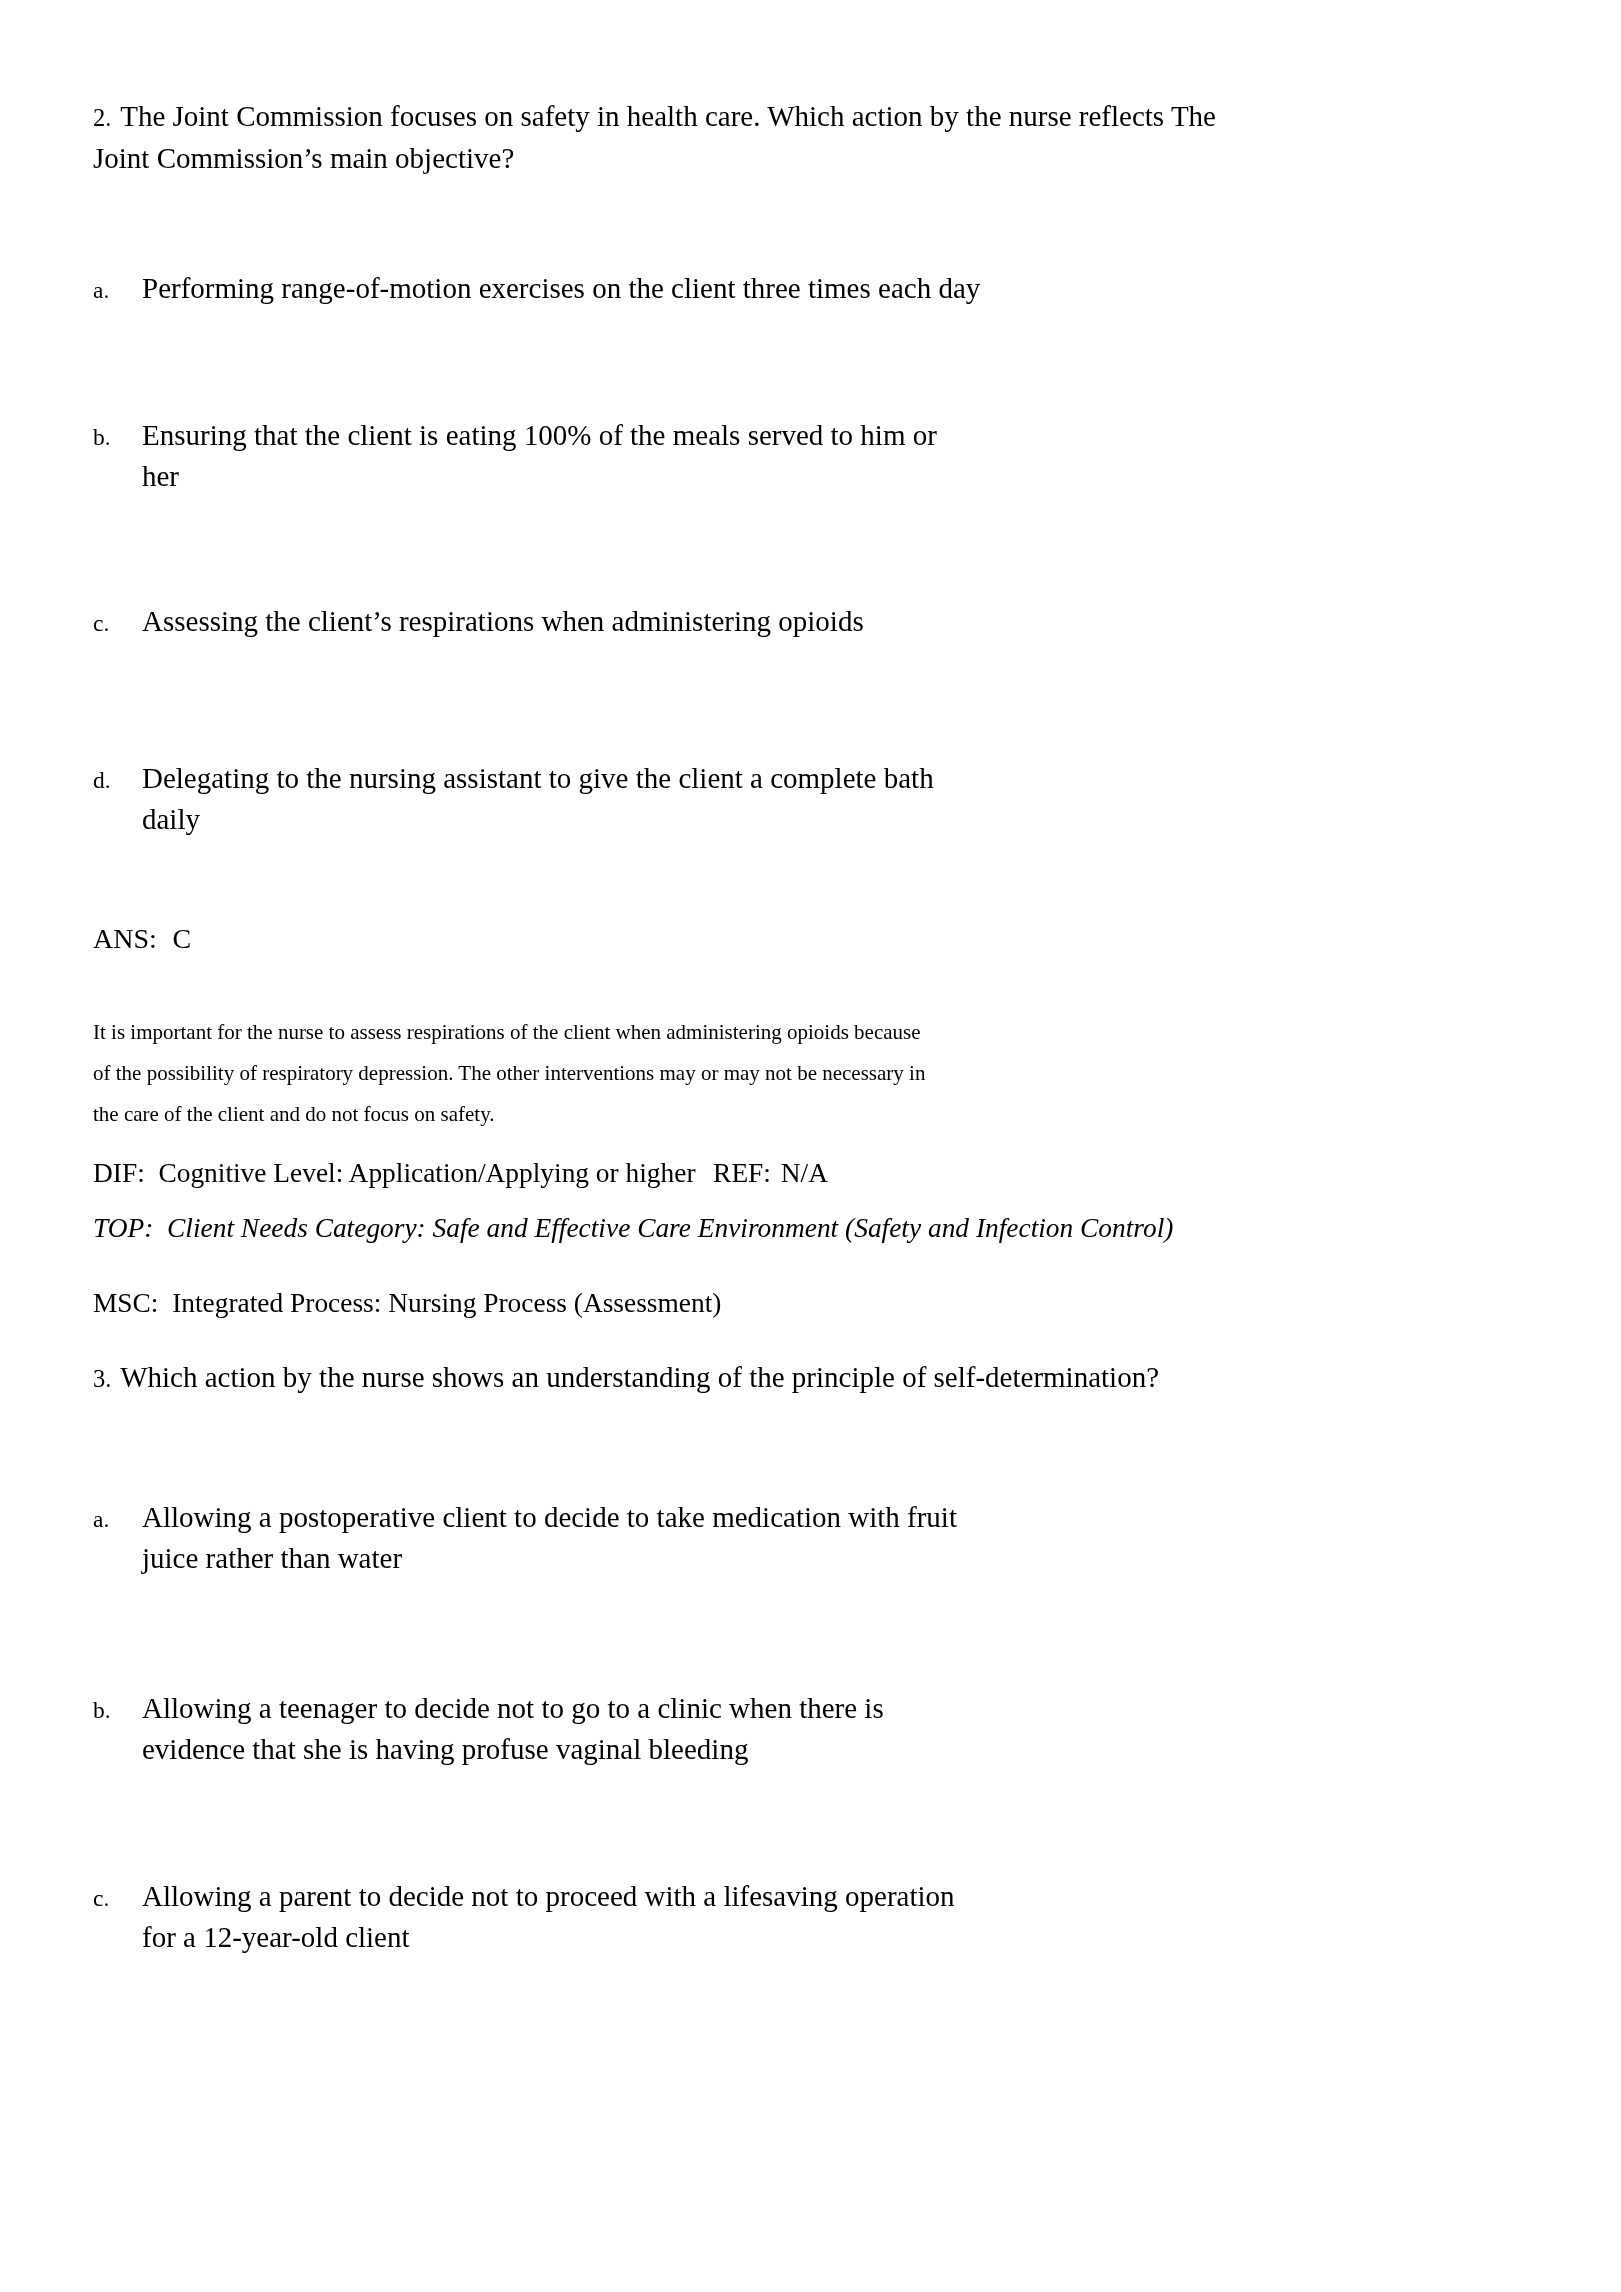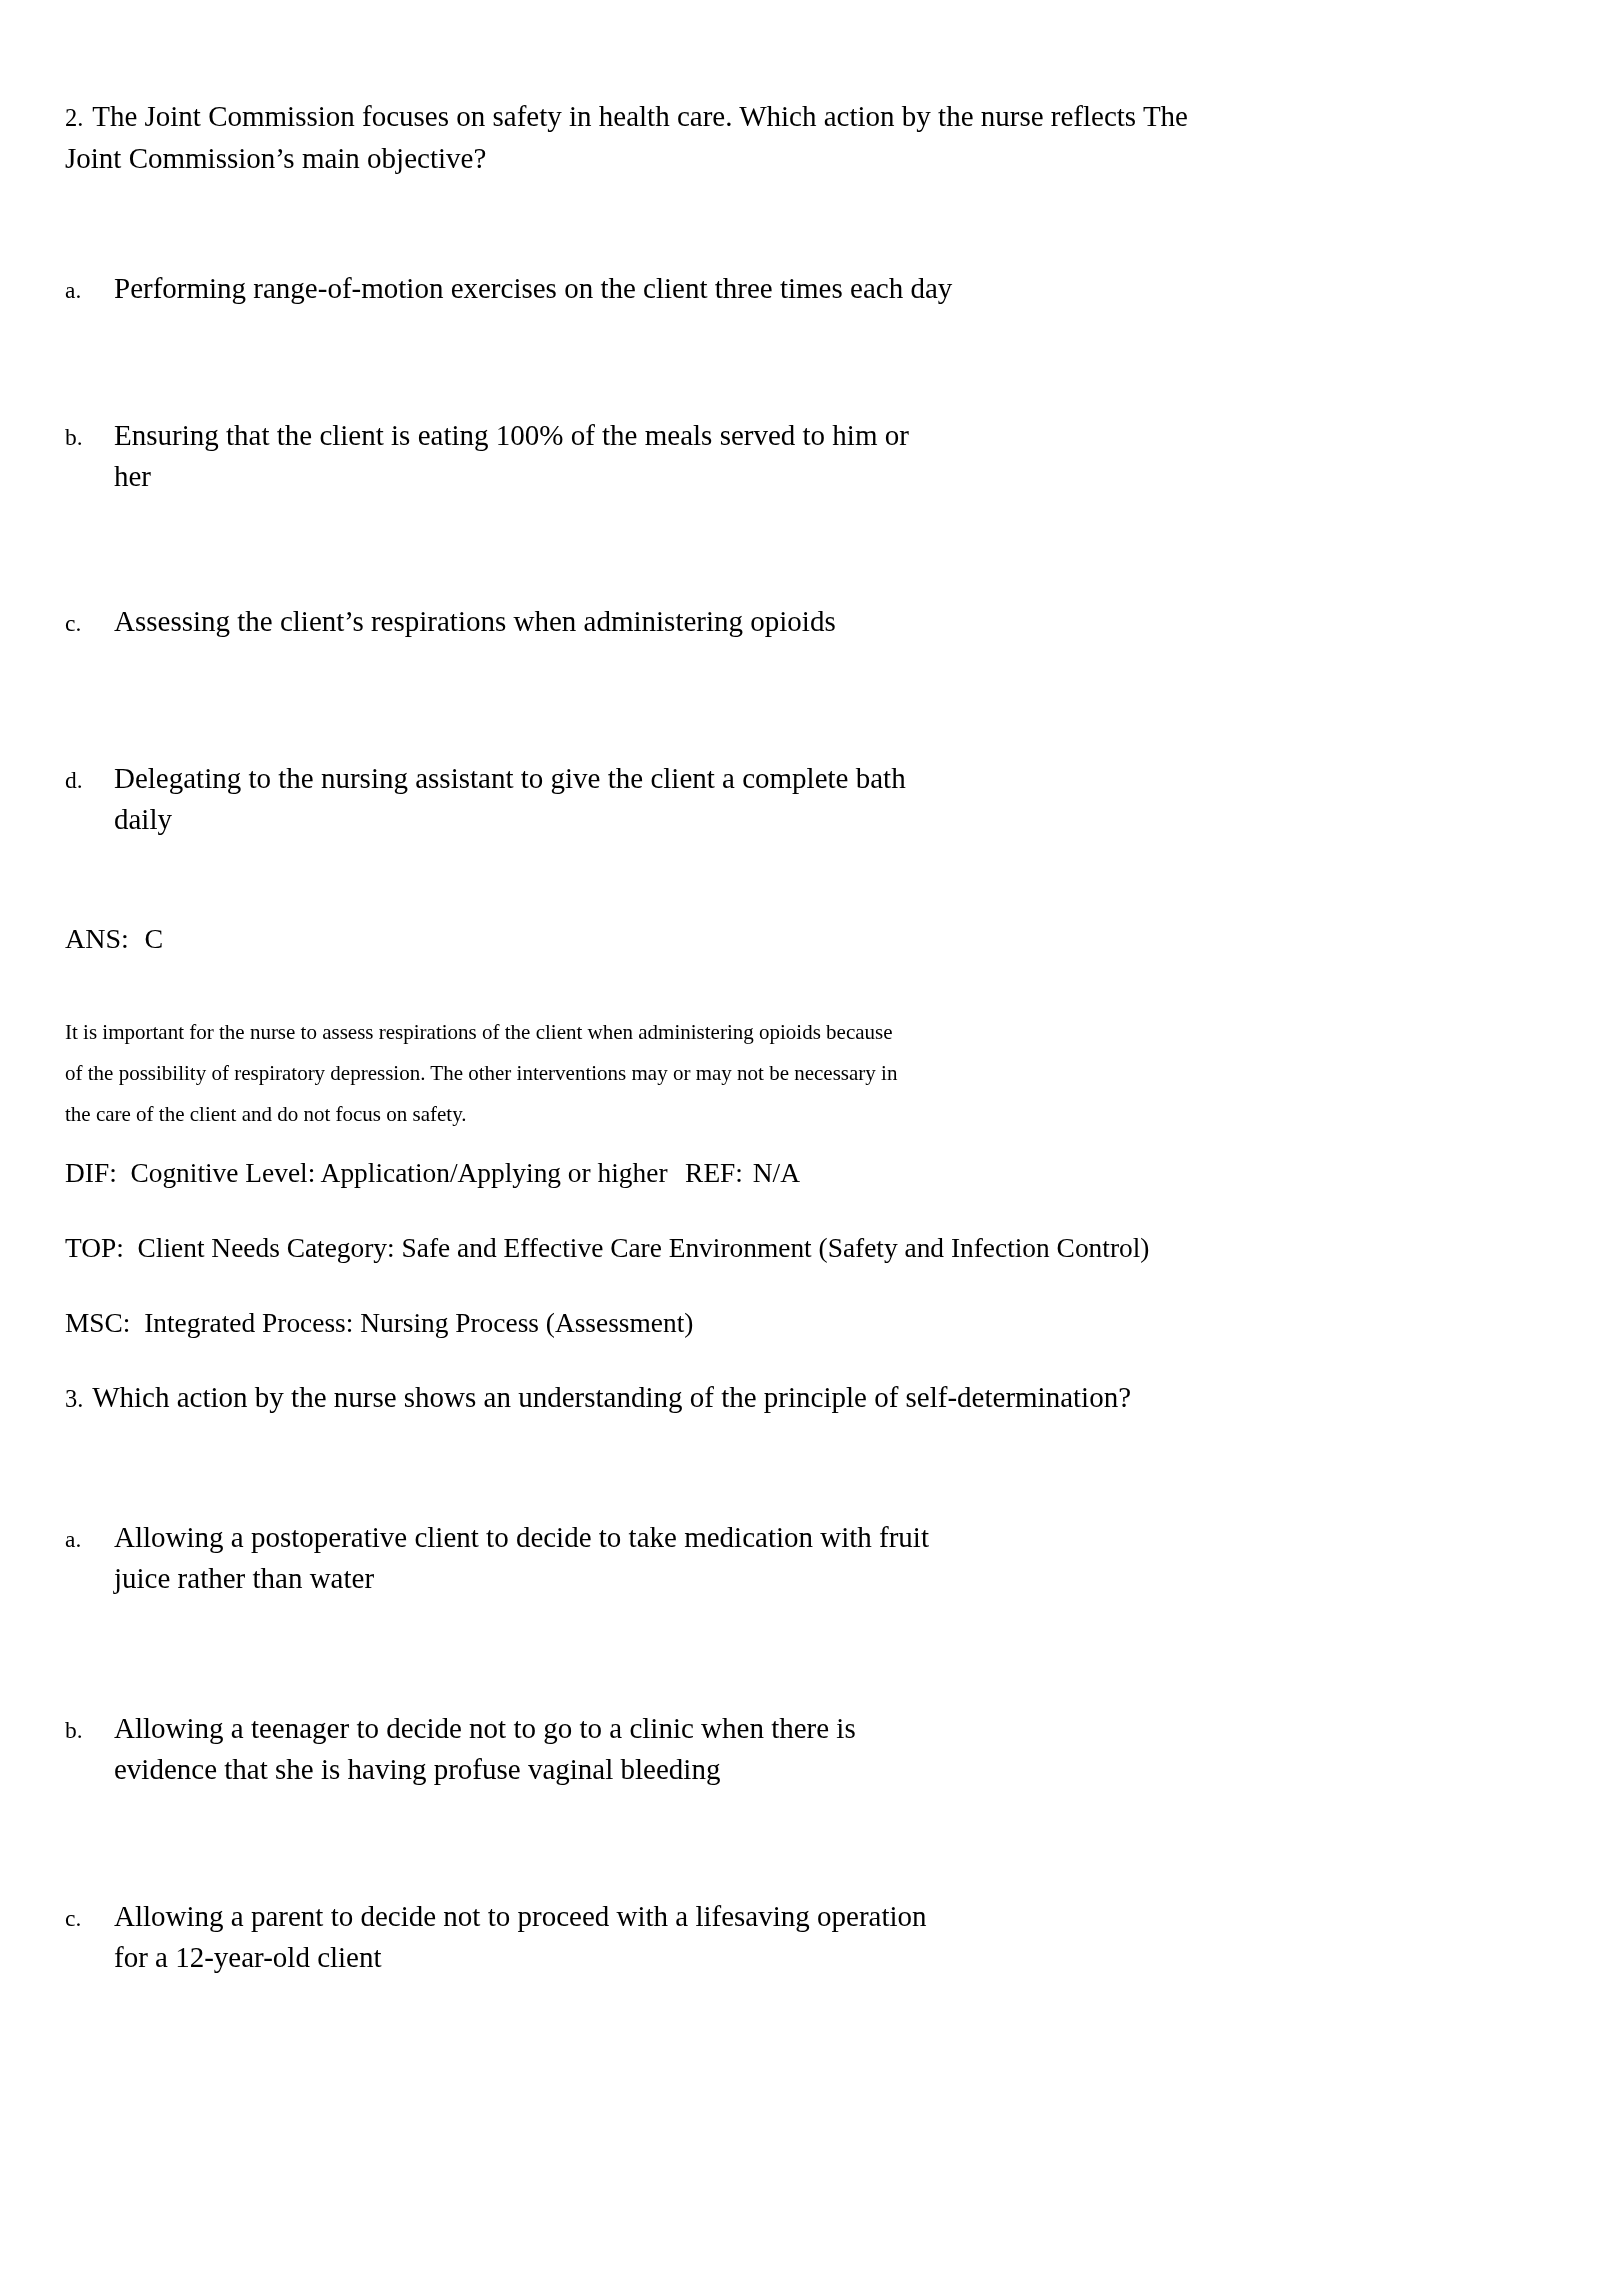--- a/index.html
+++ b/index.html
@@ -11,21 +11,21 @@
     width: 1621px;
     height: 2293px;
     font-family: "Liberation Serif", "DejaVu Serif", serif;
     color: #000000;
     overflow: hidden;
   }
   .page {
     box-sizing: border-box;
     width: 1621px;
     height: 2293px;
-    padding: 96px 59px 0 65px;
+    padding: 96px 59px 0 93px;
     background: #ffffff;
   }
   .question {
     font-size: 29px;
     line-height: 41px;
   }
   .q-num {
     font-size: 24.5px;
     margin-right: 8.8px;
   }
@@ -102,21 +102,21 @@
   </div>
 
   <div class="rationale" style="margin-top: 54px;">It is important for the nurse to assess respirations of the client when administering opioids because
 of the possibility of respiratory depression. The other interventions may or may not be necessary in
 the care of the client and do not focus on safety.</div>
 
   <div class="meta-line" style="margin-top: 19px;">
     <span class="meta-label">DIF:</span><span>Cognitive Level: Application/Applying or higher</span><span class="ref-group"><span class="ref-label">REF:</span><span>N/A</span></span>
   </div>
 
-  <div class="meta-line" style="margin-top: 36px;">
+  <div class="meta-line" style="margin-top: 16px; font-style: italic;">
     <span class="meta-label">TOP:</span><span>Client Needs Category: Safe and Effective Care Environment (Safety and Infection Control)</span>
   </div>
 
   <div class="meta-line" style="margin-top: 36px;">
     <span class="meta-label">MSC:</span><span>Integrated Process: Nursing Process (Assessment)</span>
   </div>
 
   <div class="question" style="margin-top: 34px;">
     <span class="q-num">3.</span><span class="q-text">Which action by the nurse shows an understanding of the principle of self-determination?</span>
   </div>

